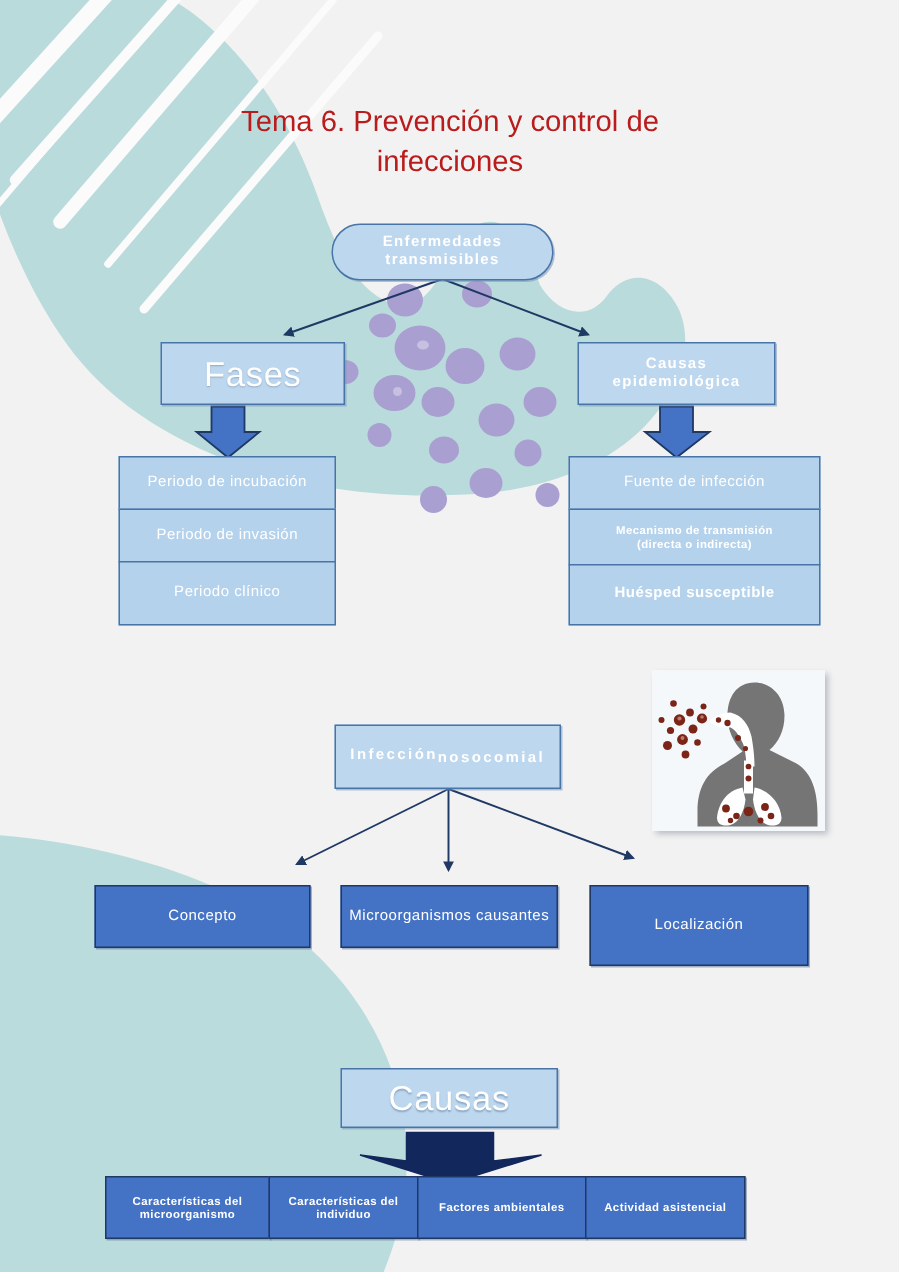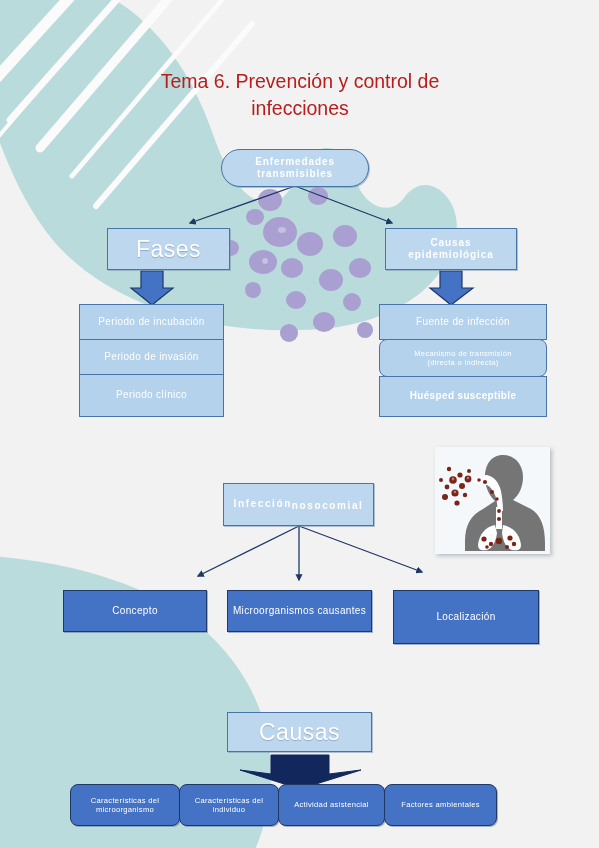--- a/index.html
+++ b/index.html
@@ -72,23 +72,22 @@
   }
 
   .txt-sm {
     font-size: 10px;
     font-weight: 400;
     letter-spacing: 0.35px;
   }
 
   .txt-xs {
     font-size: 7.6px;
-    font-weight: 400;
+    font-weight: 700;
     letter-spacing: 0.3px;
-    border-radius: 8px;
   }
 
   
   .page-title {
     position: absolute;
     left: 120px;
     top: 68px;
     width: 360px;
     text-align: center;
     font-size: 19.5px;
@@ -362,21 +361,21 @@
 
   <div class="row-group" style="left:70px; top:784px;">
     <div class="node node-dark txt-xs" style="width:110px; height:42px; flex-direction:column;">
       <span>Características del</span>
       <span>microorganismo</span>
     </div>
     <div class="node node-dark txt-xs" style="width:100px; height:42px; flex-direction:column;">
       <span>Características del</span>
       <span>individuo</span>
     </div>
+    <div class="node node-dark txt-xs" style="width:113px; height:42px;">
+      <span>Factores ambientales</span>
+    </div>
     <div class="node node-dark txt-xs" style="width:107px; height:42px;">
       <span>Actividad asistencial</span>
     </div>
-    <div class="node node-dark txt-xs" style="width:113px; height:42px;">
-      <span>Factores ambientales</span>
-    </div>
   </div>
 
 </div>
 
 </body></html>

